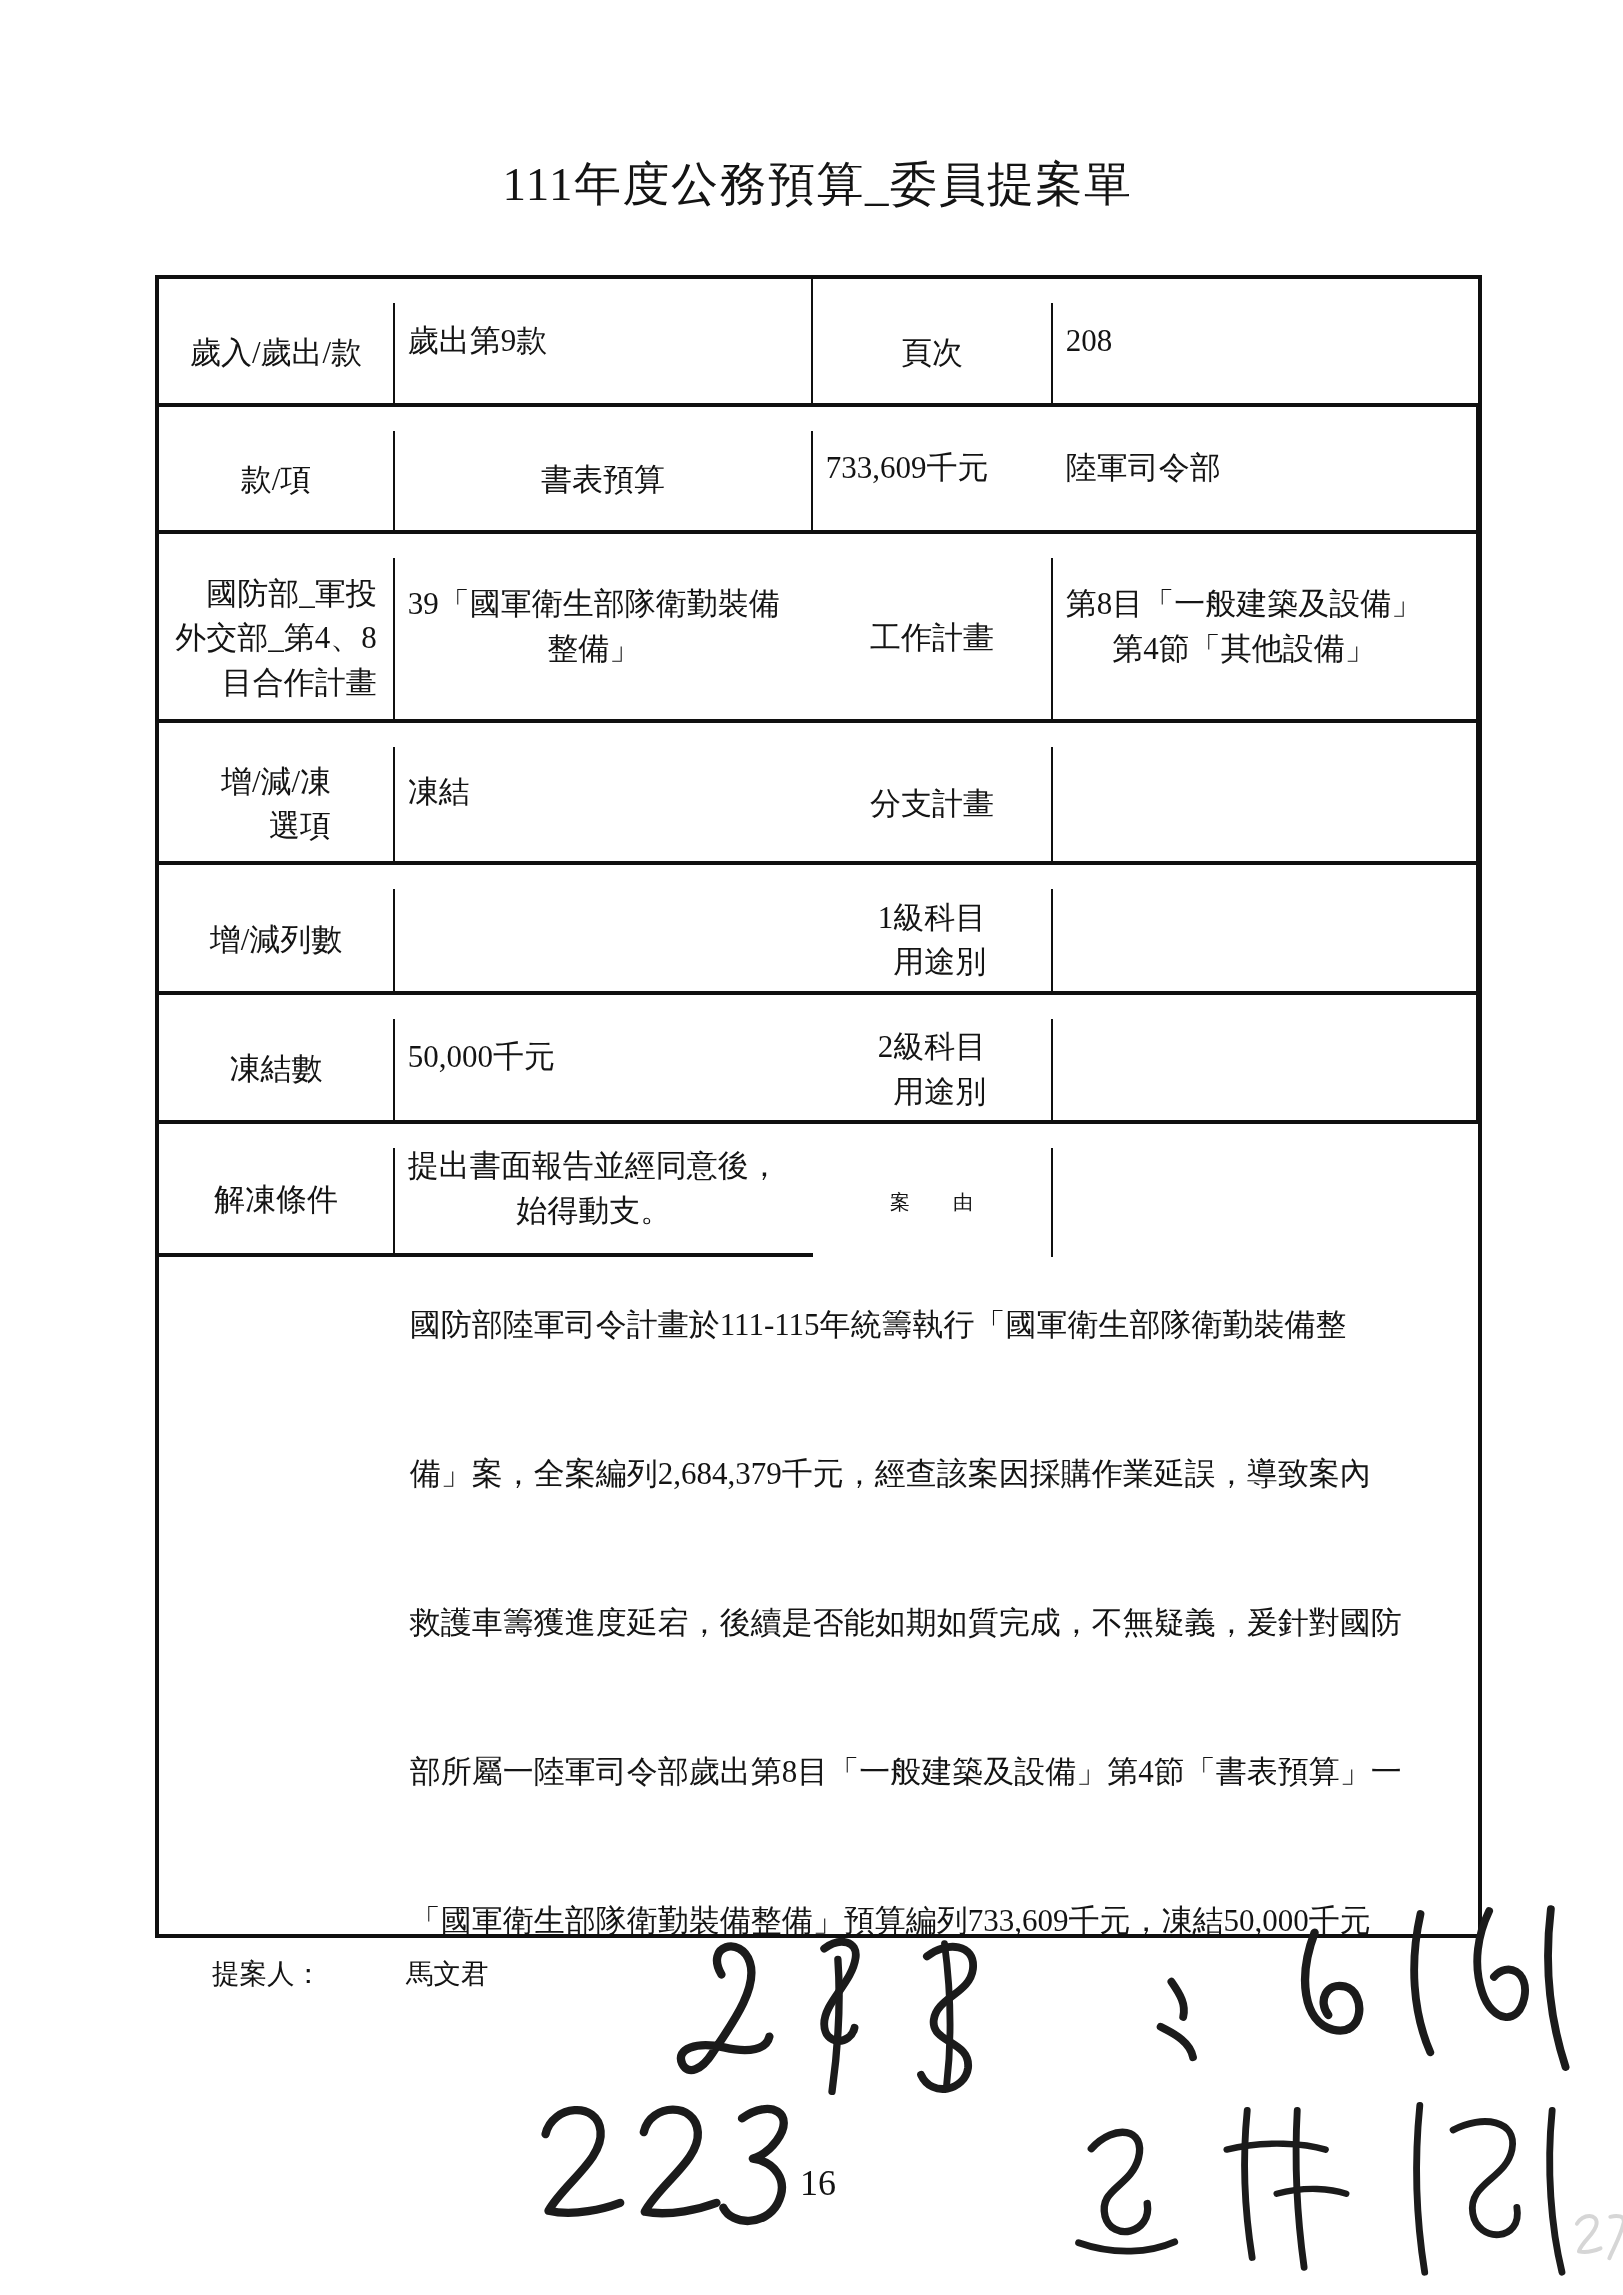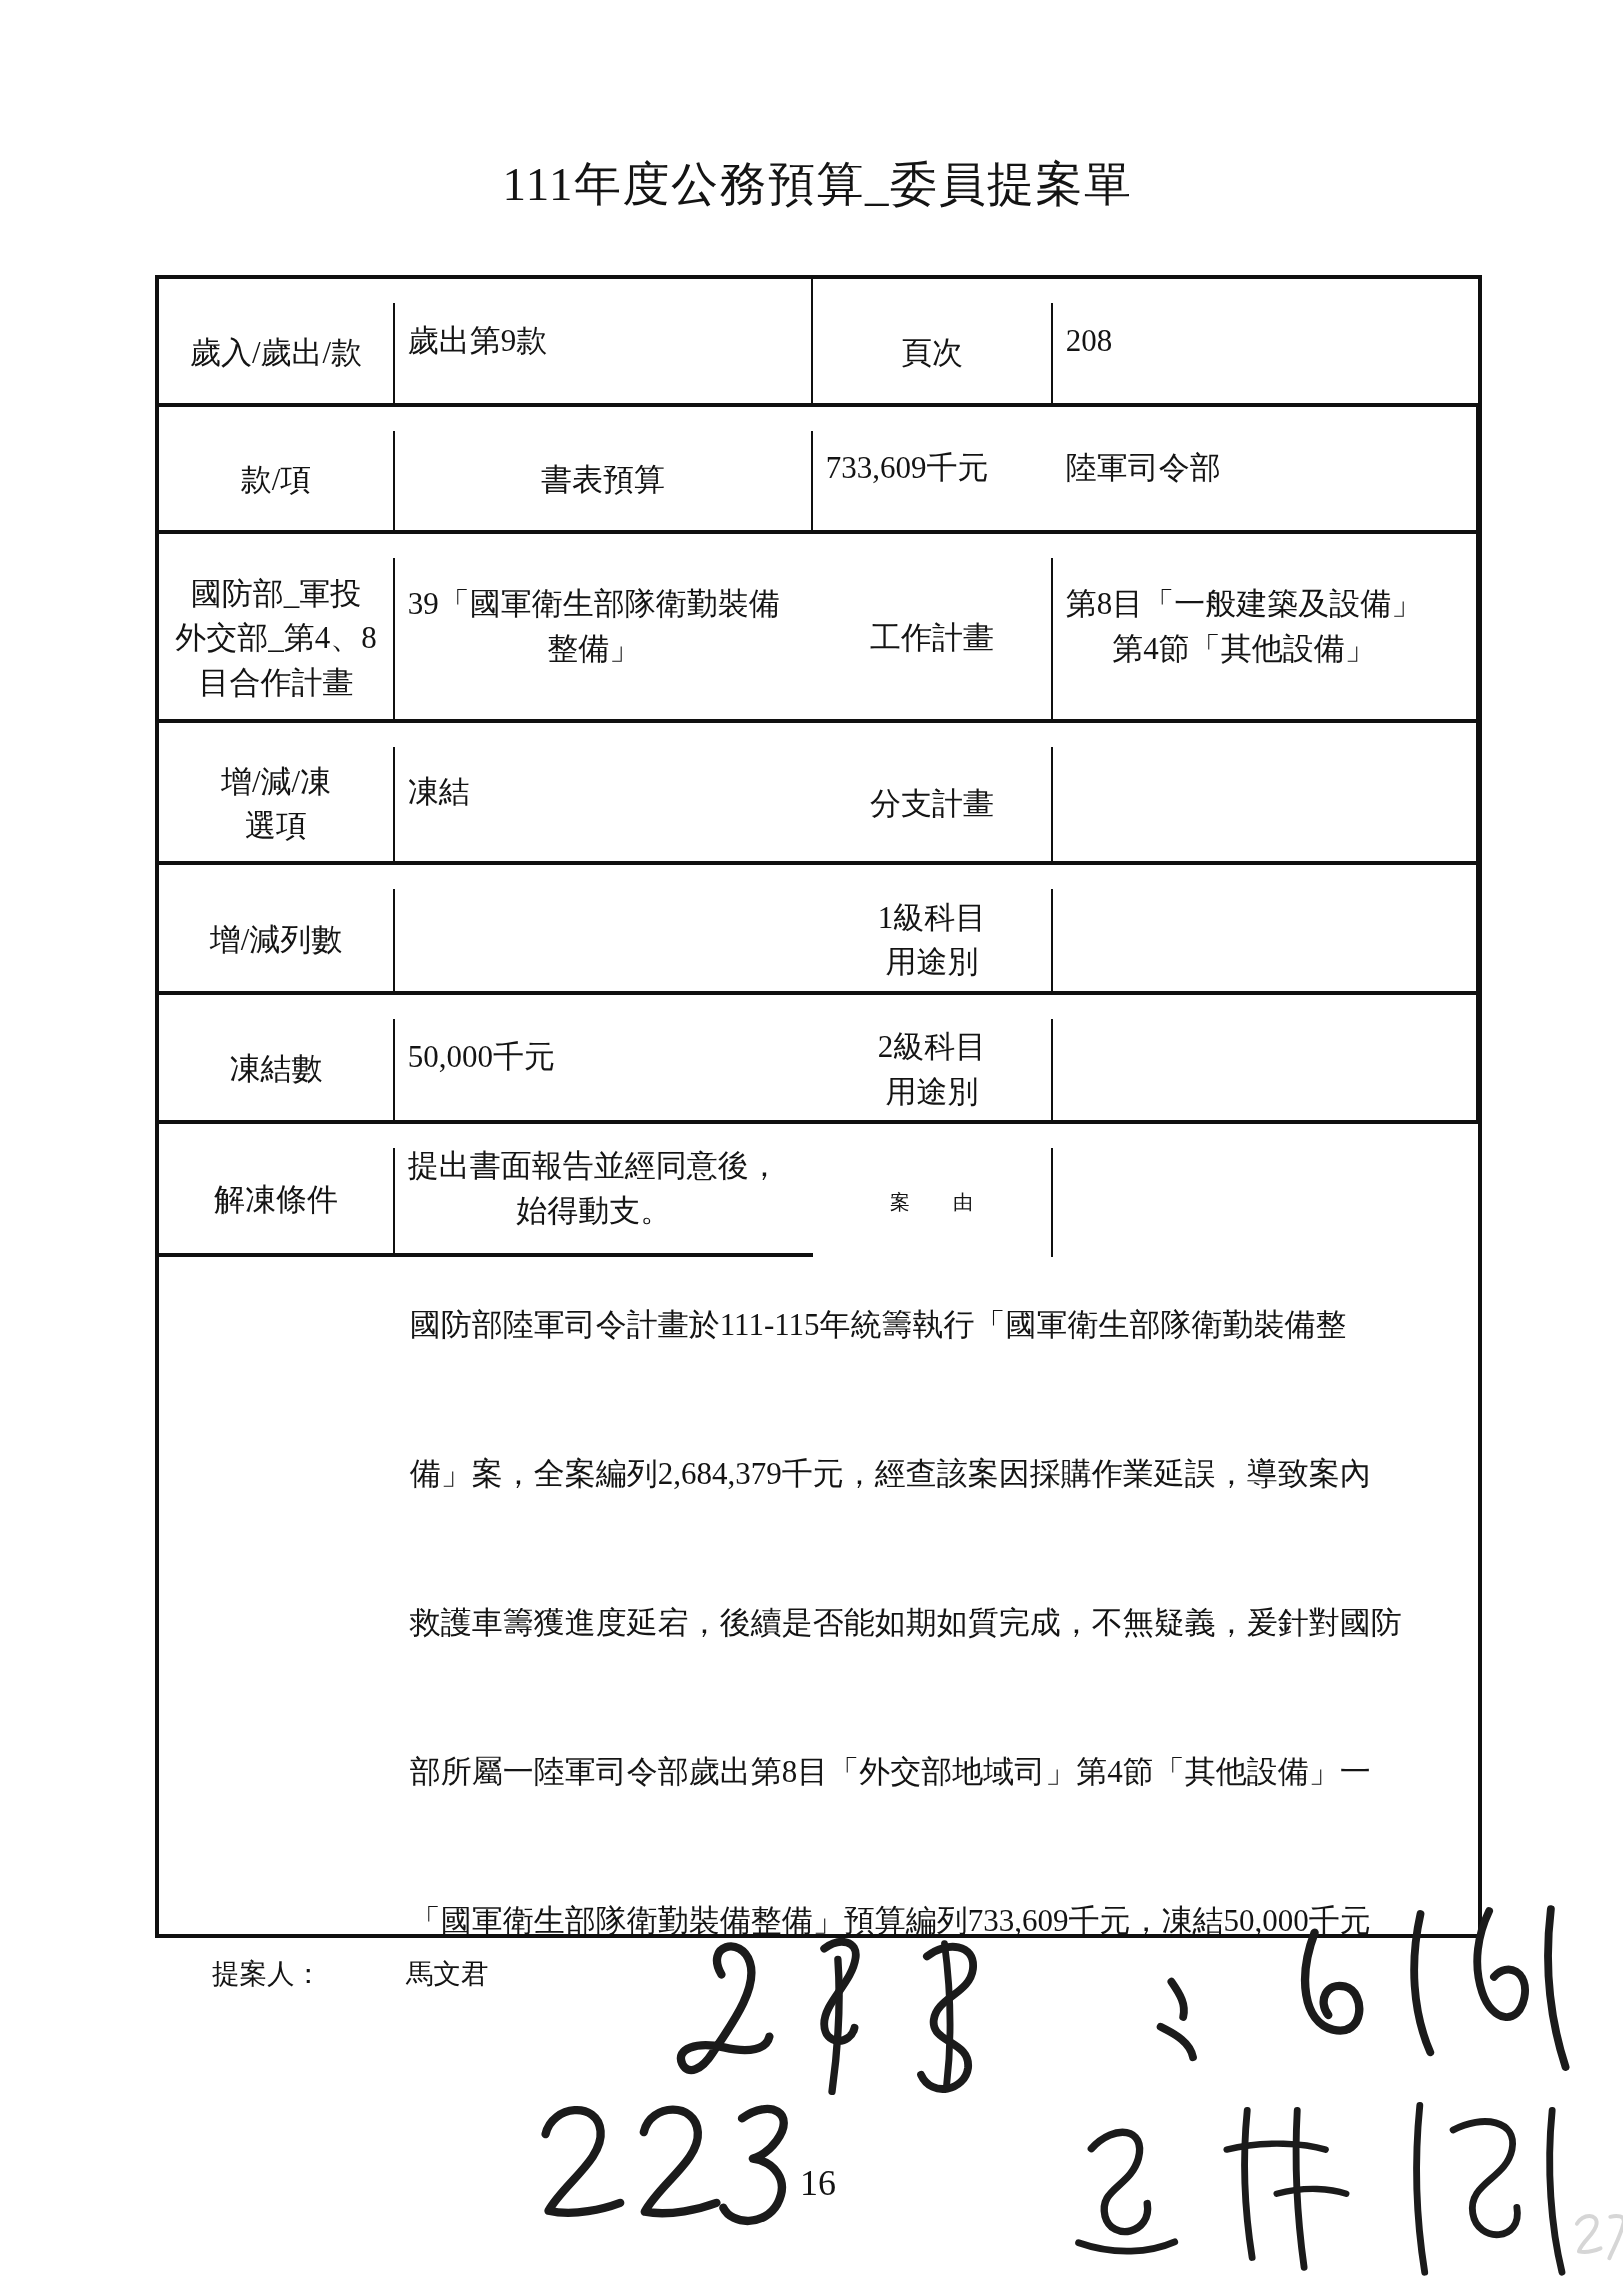--- a/index.html
+++ b/index.html
@@ -19,21 +19,21 @@
     grid-template-rows:128px 127px 189px 142px 130px 129px 133px auto;
     border:4.4px solid #101010; box-sizing:border-box; background:#fff;
   }
   .cell {
     border-right:2.9px solid #101010; border-bottom:4.4px solid #101010;
     box-sizing:border-box; display:flex; align-items:center;
     white-space:pre-line; font-size:31px; line-height:1.42; overflow:hidden;
   }
   .cell.c4 { border-right:none; }
   .cell.rlast { border-bottom:none; }
-  .lbl { justify-content:center; text-align:center; padding:0 8px;margin-top:24px; }
+  .lbl { justify-content:center; text-align:right; padding:0 8px;margin-top:24px; }
   .val { justify-content:flex-start; text-align:center; padding:5.9px 12.8px; }
   .case-label { font-size:20px; letter-spacing:1px; }
   .case-body {
     grid-column:2 / 5; border-right:none; border-bottom:none;
     display:block; padding:4.9px 13.7px 0 14.7px; box-sizing:border-box; overflow:hidden;
   }
   .case-line { height:105px; font-size:31px; line-height:1.25; white-space:nowrap; }
   .footer-text { position:absolute; font-size:27.5px; }
   .page-number { position:absolute; left:800px; top:2162px; font-size:36px; }
   .sig { position:absolute; }
@@ -90,21 +90,21 @@
     <div class="cell val"></div>
     <div class="cell lbl">解凍條件</div>
     <div class="cell val c4">提出書面報告並經同意後，
 始得動支。</div>
 
     <div class="cell lbl rlast case-label">案　　由</div>
     <div class="cell case-body rlast">
       <div class="case-line">國防部陸軍司令計畫於111-115年統籌執行「國軍衛生部隊衛勤裝備整</div>
       <div class="case-line">備」案，全案編列2,684,379千元，經查該案因採購作業延誤，導致案內</div>
       <div class="case-line">救護車籌獲進度延宕，後續是否能如期如質完成，不無疑義，爰針對國防</div>
-      <div class="case-line">部所屬一陸軍司令部歲出第8目「外交部地域司」第4節「其他設備」一</div>
+      <div class="case-line">部所屬一陸軍司令部歲出第8目「一般建築及設備」第4節「書表預算」一</div>
       <div class="case-line">「國軍衛生部隊衛勤裝備整備」預算編列733,609千元，凍結50,000千元</div>
       
       
     </div>
   </div>
 
   <div class="footer-text" style="left:212px; top:1956px;">提案人：</div>
   <div class="footer-text" style="left:406px; top:1956px;">馬文君</div>
 
   <div class="sig" style="left:662px; top:1928px;" aria-label="馬文君">

